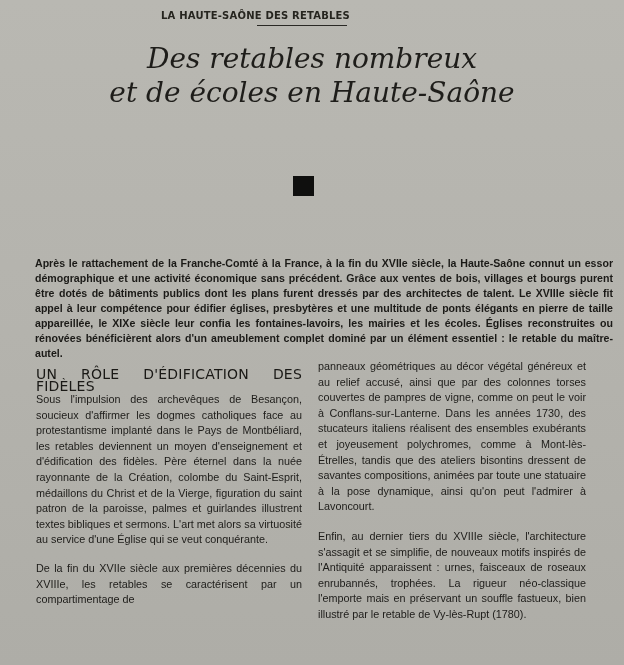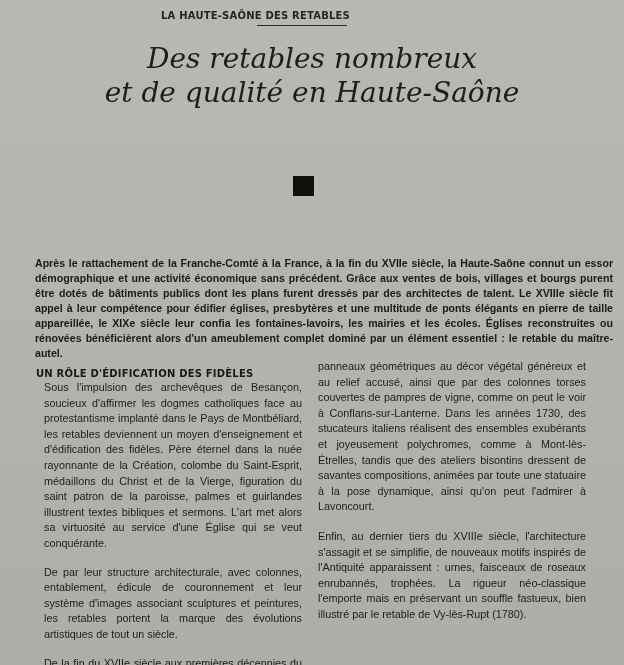--- a/index.html
+++ b/index.html
@@ -39,47 +39,46 @@
   }
   .col {
     position: absolute;
     font-family: "Liberation Sans", sans-serif;
     font-size: 10.8px; line-height: 15.6px; text-align: justify;
     color: #1d1c19;
   }
   .col-left { left: 36px; top: 368px; width: 266px; }
   .col-right { left: 318px; top: 359px; width: 268px; }
   .col p { margin: 0 0 14px 0; }
-  .col-left p { margin-bottom: 13px; margin-left: 8px; }
+  .col-left p { margin-bottom: 13px; }
   .heading {
-    font-family: "DejaVu Sans", sans-serif; font-weight: bold;
-    font-size: 10px; line-height: 12px; letter-spacing: 0.2px;
+    font-family: "DejaVu Sans", sans-serif; font-weight: normal;
+    font-size: 14px; line-height: 12px; letter-spacing: 0.2px;
     display: block; color: #1a1916;
   }
 </style>
 </head>
 <body>
 
 <div>
   <div class="kicker">LA HAUTE-SAÔNE DES RETABLES</div>
   <div class="kicker-rule"></div>
 
   <div class="title">
     <div>Des retables nombreux</div>
-    <div>et de qualité en Haute-Saône</div>
+    <div>et de écoles en Haute-Saône</div>
   </div>
 
   <div class="square"></div>
 
   <div class="intro">Après le rattachement de la Franche-Comté à la France, à la fin du XVIIe siècle, la Haute-Saône connut un essor démographique et une activité économique sans précédent. Grâce aux ventes de bois, villages et bourgs purent être dotés de bâtiments publics dont les plans furent dressés par des architectes de talent. Le XVIIIe siècle fit appel à leur compétence pour édifier églises, presbytères et une multitude de ponts élégants en pierre de taille appareillée, le XIXe siècle leur confia les fontaines-lavoirs, les mairies et les écoles. Églises reconstruites ou rénovées bénéficièrent alors d'un ameublement complet dominé par un élément essentiel : le retable du maître-autel.</div>
 
   <div class="col col-left">
     <span class="heading">UN RÔLE D'ÉDIFICATION DES FIDÈLES</span>
     <p>Sous l'impulsion des archevêques de Besançon, soucieux d'affirmer les dogmes catholiques face au protestantisme implanté dans le Pays de Montbéliard, les retables deviennent un moyen d'enseignement et d'édification des fidèles. Père éternel dans la nuée rayonnante de la Création, colombe du Saint-Esprit, médaillons du Christ et de la Vierge, figuration du saint patron de la paroisse, palmes et guirlandes illustrent textes bibliques et sermons. L'art met alors sa virtuosité au service d'une Église qui se veut conquérante.</p>
-    <p>De par leur structure architecturale, avec colonnes, entablement, édicule de couronnement et leur système d'images associant sculptures et peintures, les retables portent la marque des évolutions artistiques de tout un siècle.</p>
     <p>De la fin du XVIIe siècle aux premières décennies du XVIIIe, les retables se caractérisent par un compartimentage de</p>
   </div>
 
   <div class="col col-right">
     <p>panneaux géométriques au décor végétal généreux et au relief accusé, ainsi que par des colonnes torses couvertes de pampres de vigne, comme on peut le voir à Conflans-sur-Lanterne. Dans les années 1730, des stucateurs italiens réalisent des ensembles exubérants et joyeusement polychromes, comme à Mont-lès-Étrelles, tandis que des ateliers bisontins dressent de savantes compositions, animées par toute une statuaire à la pose dynamique, ainsi qu'on peut l'admirer à Lavoncourt.</p>
     <p>Enfin, au dernier tiers du XVIIIe siècle, l'architecture s'assagit et se simplifie, de nouveaux motifs inspirés de l'Antiquité apparaissent : urnes, faisceaux de roseaux enrubannés, trophées. La rigueur néo-classique l'emporte mais en préservant un souffle fastueux, bien illustré par le retable de Vy-lès-Rupt (1780).</p>
   </div>
 </div>
 
 </body></html>

